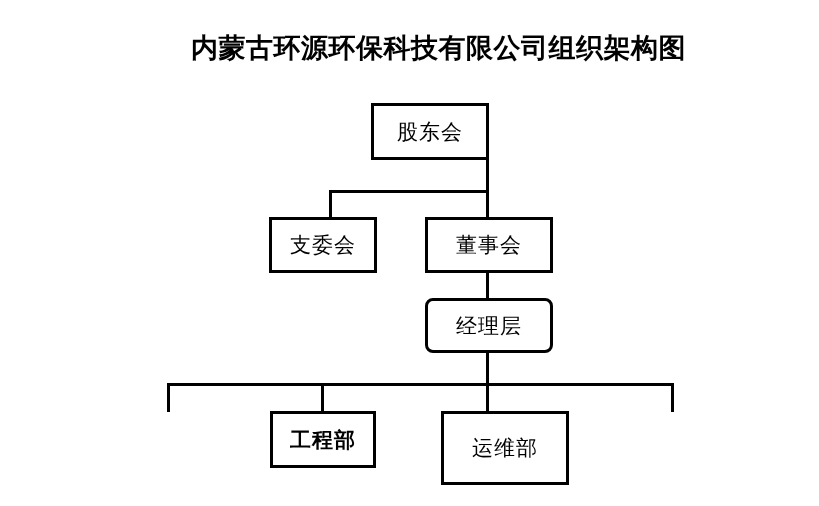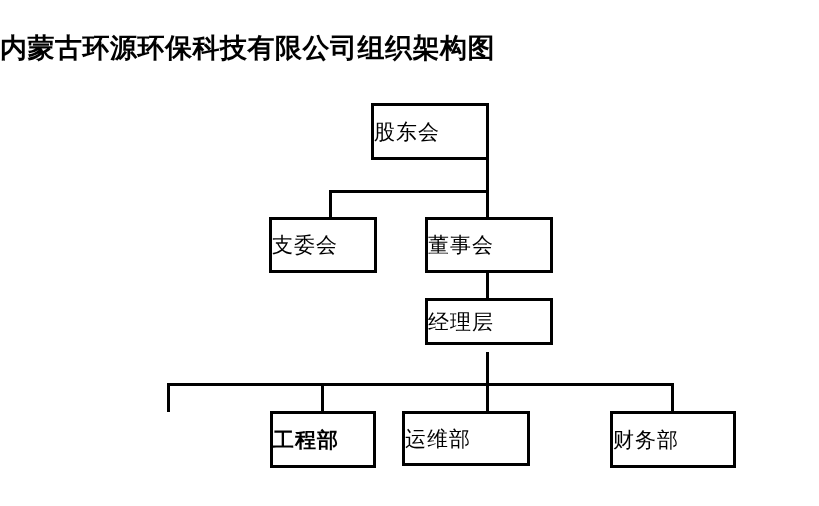--- a/index.html
+++ b/index.html
@@ -13,37 +13,38 @@
     height: 506px;
     background: #ffffff;
     overflow: hidden;
     font-family: "Liberation Serif", "DejaVu Serif", serif;
   }
   #chart-title {
     position: absolute;
     left: 0;
     top: 28px;
     width: 686px;
-    text-align: left;
+    text-align: right;
     font-family: "Liberation Serif", "DejaVu Serif", serif;
     font-size: 27px;
     font-weight: bold;
     color: #000000;
     letter-spacing: 0.5px;
     line-height: 40px;
     white-space: nowrap;
   }
   .node {
     position: absolute;
     box-sizing: border-box;
     border: 3px solid #000000;
     background: #ffffff;
     color: #000000;
     display: flex;
     align-items: center;
+    justify-content: center;
     font-family: "Liberation Serif", "DejaVu Serif", serif;
     font-size: 21px;
     font-weight: normal;
     letter-spacing: 1px;
     white-space: nowrap;
   }
   .conn {
     position: absolute;
     background: #000000;
   }
@@ -76,30 +77,27 @@
   </div>
 
   <div class="node" style="left:269px; top:217px; width:108px; height:56px;">
     <span>支委会</span>
   </div>
 
   <div class="node" style="left:425px; top:217px; width:128px; height:56px;">
     <span>董事会</span>
   </div>
 
-  <div class="node" style="left:425px; top:298px; width:128px; height:47px;">
+  <div class="node" style="left:425px; top:298px; width:128px; height:55px;border-radius:8px;">
     <span>经理层</span>
   </div>
 
 
   <div class="node" style="left:270px; top:411px; width:106px; height:57px;font-weight:bold;">
     <span>工程部</span>
   </div>
 
-  <div class="node" style="left:402px; top:411px; width:128px; height:55px;">
+  <div class="node" style="left:441px; top:411px; width:128px; height:74px;">
     <span>运维部</span>
   </div>
 
-  <div class="node" style="left:610px; top:411px; width:126px; height:57px;">
-    <span>财务部</span>
-  </div>
 
 </div>
 
 </body></html>

